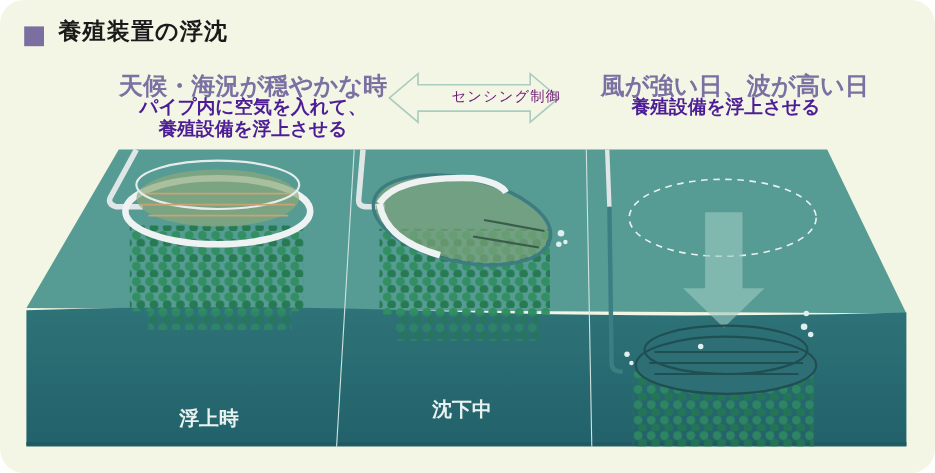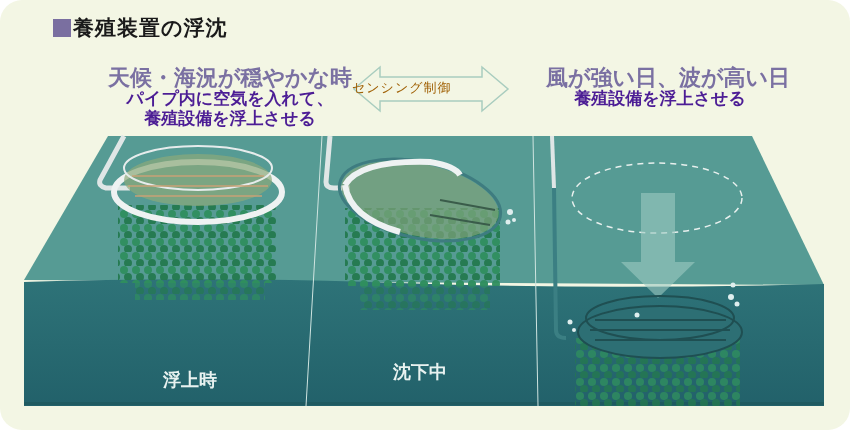--- a/index.html
+++ b/index.html
@@ -5,27 +5,27 @@
     html, body { margin: 0; padding: 0; }
     body {
       width: 850px; height: 430px; overflow: hidden;
       background: #ffffff;
       font-family: "DejaVu Sans", "Liberation Sans", sans-serif;
     }
     .frame {
       position: absolute; left: 0; top: 0; width: 850px; height: 430px;
       background: #f3f6e4; border-radius: 22px; overflow: hidden;
     }
-    .title-row { position: absolute; left: 22px; top: 14px; display: flex; align-items: center; gap: 2px; margin-left: 31px; }
+    .title-row { position: absolute; left: 22px; top: 14px; display: flex; align-items: flex-end; gap: 13px; }
     .title-square { width: 18px; height: 18px; background: #7a6fa0; }
     .title-text { font-size: 21px; font-weight: bold; color: #1a1a1a; letter-spacing: 1px; }
     .cond-head { position: absolute; font-size: 22px; font-weight: bold; color: #7a70a2; text-align: center; }
     .cond-sub { position: absolute; font-size: 17px; font-weight: bold; color: #4c1d95; text-align: center; line-height: 20px; }
     .arrow-wrap { position: absolute; left: 352px; top: 64px; width: 158px; height: 50px; }
-    .arrow-label { position: absolute; left: 0; top: 15px; width: 158px; text-align: left; font-size: 13px; color: #a16207; letter-spacing: 1px; }
+    .arrow-label { position: absolute; left: 0; top: 15px; width: 158px; text-align: right; font-size: 13px; color: #701a75; letter-spacing: 1px; }
     .scene { position: absolute; left: 0; top: 0; width: 850px; height: 430px; }
     .phase-label { position: absolute; font-size: 18px; color: #e8f2f0; text-align: center; width: 120px; font-weight: bold; }
   </style>
 </head>
 <body>
 
 <div class="frame">
 
   <div class="title-row">
     <div class="title-square"></div>

